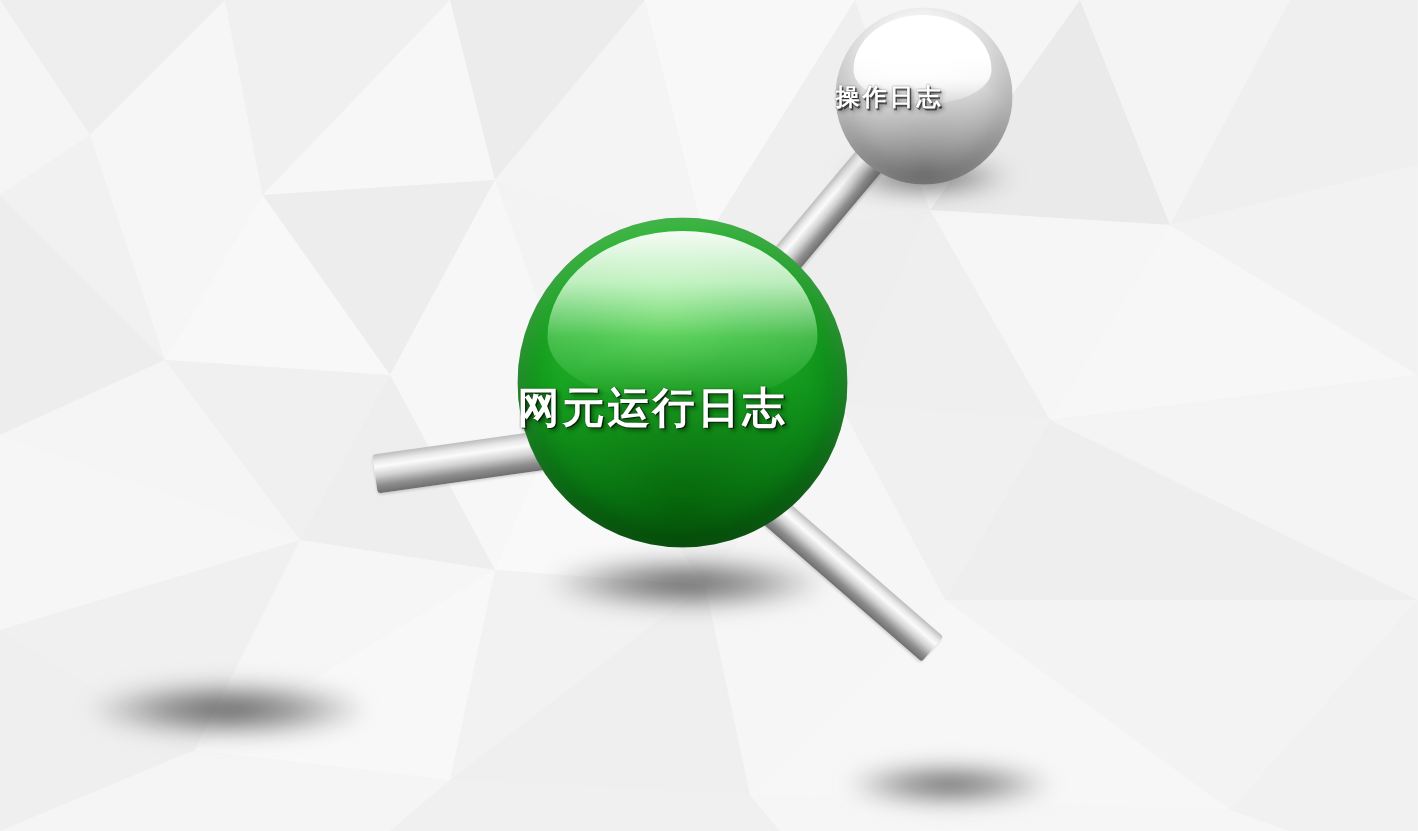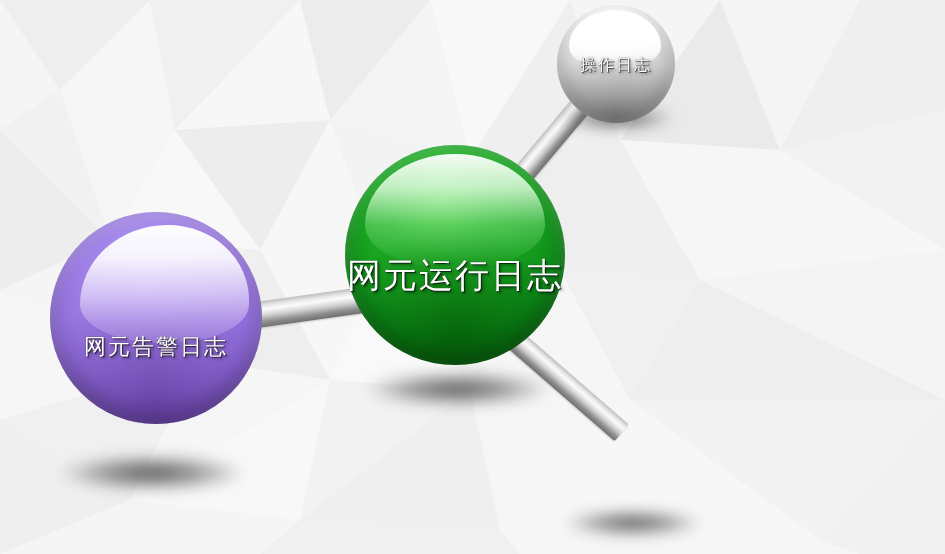--- a/index.html
+++ b/index.html
@@ -52,43 +52,42 @@
     pointer-events:none;
   }
   .sphere .rim{
     position:absolute;inset:0;border-radius:50%;
     box-shadow:inset 0 -10px 22px rgba(0,0,0,.30),
                inset 0 6px 14px rgba(255,255,255,.22);
     pointer-events:none;
   }
   .label{
     position:absolute;left:0;right:0;
-    text-align:center;
     color:#ffffff;
-    font-weight:400;
+    font-weight:700;
     letter-spacing:2px;
     white-space:nowrap;
     text-shadow:
       1px 1px 0 rgba(0,0,0,.55),
       2px 2px 3px rgba(0,0,0,.45),
       0 0 1px rgba(0,0,0,.6);
     pointer-events:none;
   }
 
   
   #sphere-green{left:345px;top:145px;width:220px;height:220px;}
   #sphere-green .body{
     background:
       radial-gradient(circle at 50% 88%, rgba(0,70,0,.55) 0%, rgba(0,70,0,0) 52%),
       radial-gradient(circle at 44% 26%, #46c940 0%, #22b02a 26%, #16a01f 46%, #0d8a19 66%, #0a7314 82%, #0a6412 100%);
   }
   #sphere-green .gloss{
     background:linear-gradient(to bottom, rgba(255,255,255,.95) 0%, rgba(230,255,228,.80) 30%, rgba(150,235,150,.40) 62%, rgba(110,220,110,.06) 95%);
   }
-  #sphere-green .label{top:108px;font-size:34px;}
+  #sphere-green .label{top:108px;font-size:28px;}
 
   
   #sphere-purple{left:50px;top:212px;width:212px;height:212px;}
   #sphere-purple .body{
     background:
       radial-gradient(circle at 50% 90%, rgba(70,30,120,.45) 0%, rgba(70,30,120,0) 55%),
       radial-gradient(circle at 46% 24%, #b497ef 0%, #a285e8 24%, #9a78e2 44%, #8f6ad8 66%, #8159c9 86%, #7a52c0 100%);
   }
   #sphere-purple .gloss{
     left:14%;top:6%;width:80%;height:56%;
@@ -208,21 +207,15 @@
     <div class="label">操作日志</div>
   </div>
 
   <div class="sphere" id="sphere-green">
     <div class="body"></div>
     <div class="rim"></div>
     <div class="gloss"></div>
     <div class="label">网元运行日志</div>
   </div>
 
-  <div class="sphere" id="sphere-purple">
-    <div class="body"></div>
-    <div class="rim"></div>
-    <div class="gloss"></div>
-    <div class="label">网元告警日志</div>
-  </div>
 
 
 </div>
 
 </body></html>

